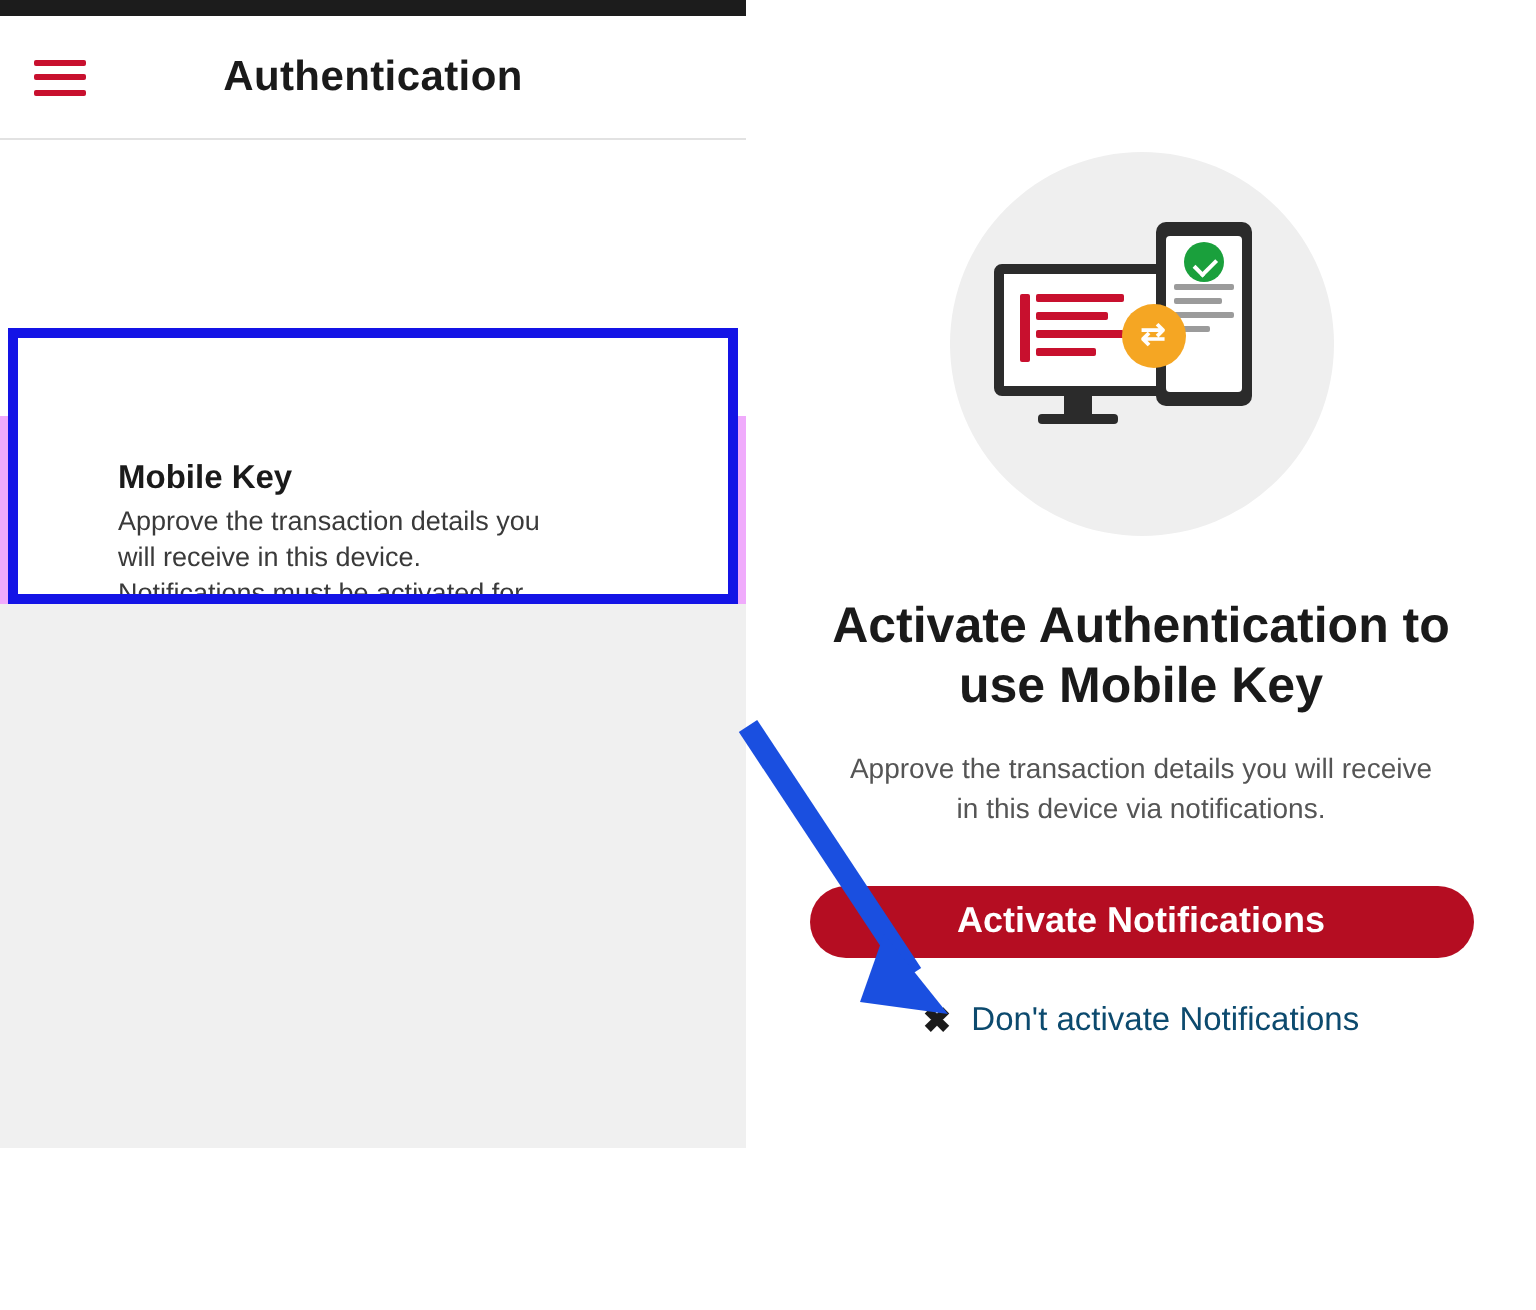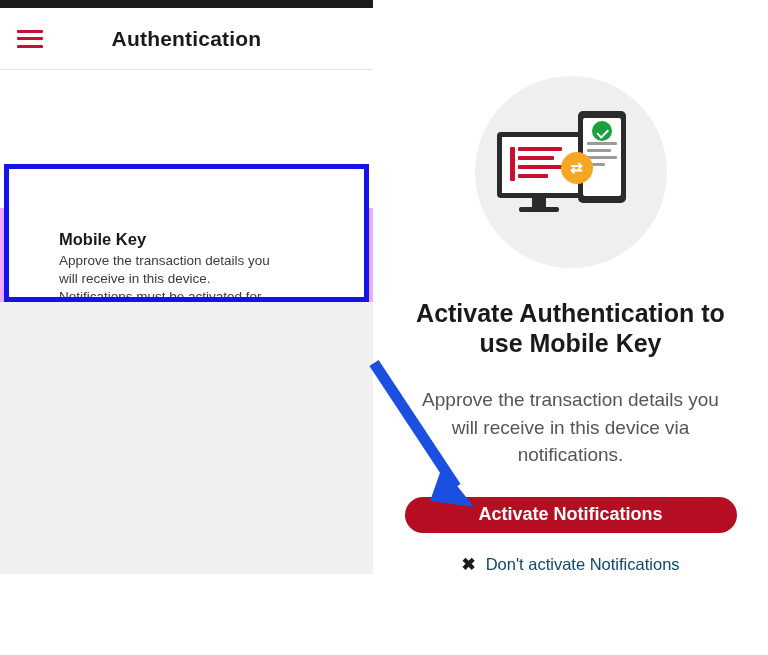--- a/index.html
+++ b/index.html
@@ -303,22 +303,22 @@
   .right-title {
     margin-top: 30px;
     font-size: 25px;
     font-weight: bold;
     color: #1a1a1a;
     text-align: center;
     line-height: 1.2;
     max-width: 330px;
   }
   .right-sub {
-    margin-top: 28px;
-    font-size: 19px;
+    margin-top: 16px;
+    font-size: 14px;
     color: #555555;
     text-align: center;
     line-height: 1.45;
     max-width: 300px;
   }
   .cta-button {
     margin-top: 28px;
     width: 332px;
     height: 36px;
     border: none;

